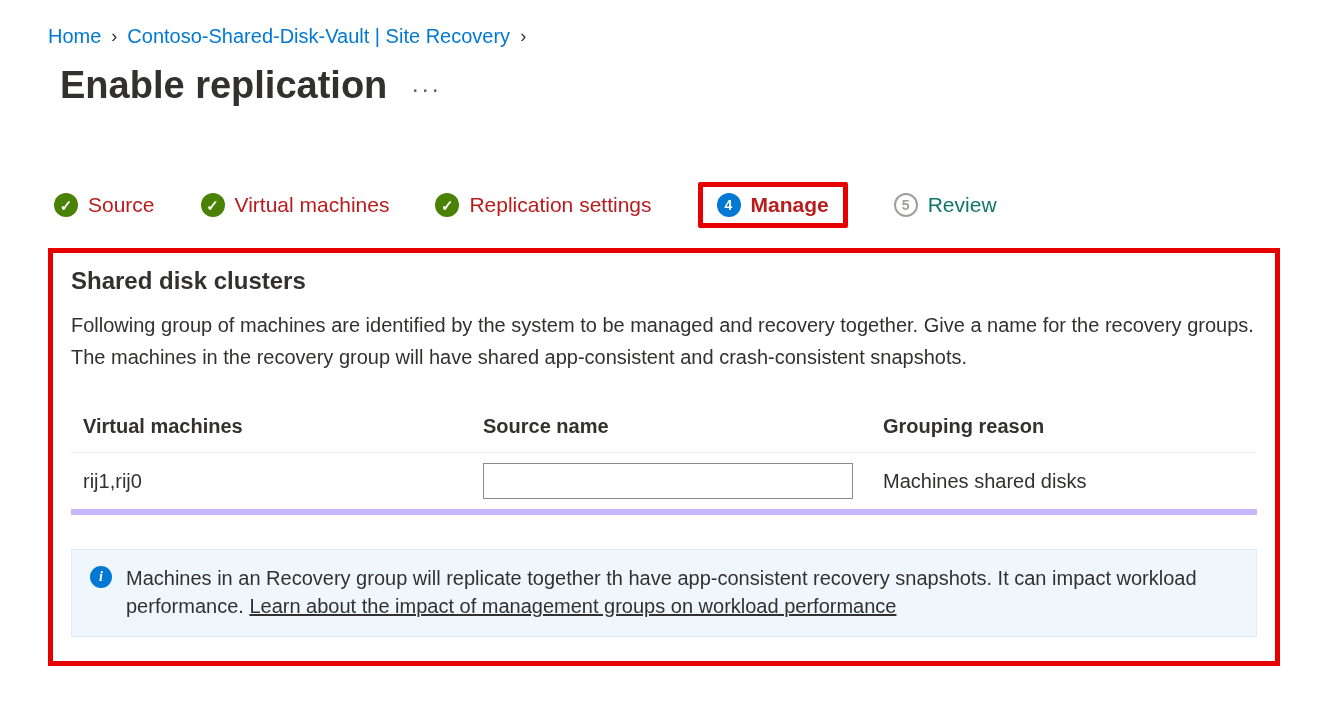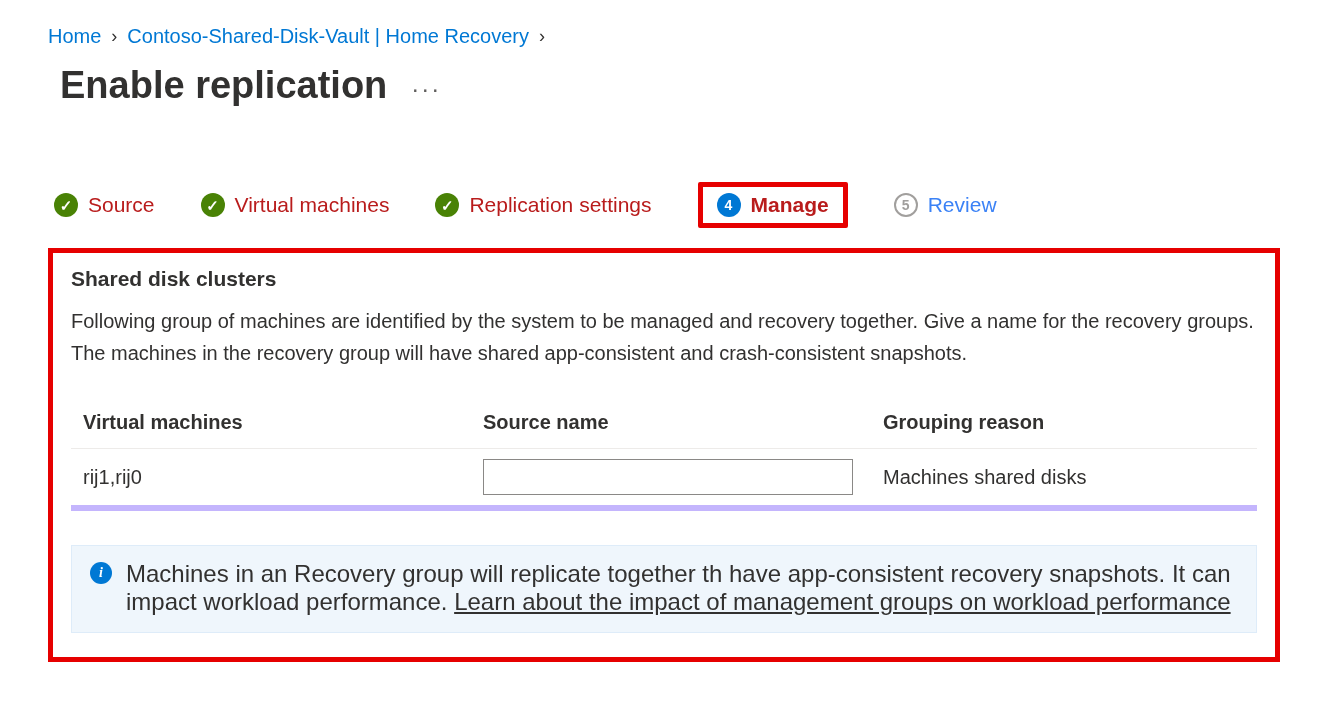--- a/index.html
+++ b/index.html
@@ -61,21 +61,21 @@
   }
   .tab {
     display: flex;
     align-items: center;
     gap: 10px;
     font-size: 21px;
     cursor: pointer;
   }
   .tab-label { color: #b91c1c; }
   .tab.active .tab-label { font-weight: 600; }
-  .tab.inactive .tab-label { color: #3b82f6; }
+  .tab.inactive .tab-label { color: #0f766e; }
   .tab.inactive .step-circle.num-circle { border-color: #a19f9d; color: #a19f9d; }
   .step-circle {
     width: 24px;
     height: 24px;
     border-radius: 50%;
     display: flex;
     align-items: center;
     justify-content: center;
     flex-shrink: 0;
   }
@@ -99,21 +99,21 @@
     padding: 6px 14px;
     border-radius: 2px;
   }
   .main-box {
     border: 5px solid #e60000;
     margin-top: 20px;
     padding: 14px 18px 24px 18px;
     width: 1232px;
   }
   .section-title {
-    font-size: 21px;
+    font-size: 24px;
     font-weight: 700;
     margin-bottom: 14px;
   }
   .section-desc {
     font-size: 20px;
     line-height: 32px;
     margin-bottom: 42px;
   }
   .cluster-table {
     width: 100%;
@@ -161,37 +161,37 @@
     font-style: italic;
     font-weight: bold;
     font-size: 14px;
     display: flex;
     align-items: center;
     justify-content: center;
     flex-shrink: 0;
     margin-top: 2px;
   }
   .info-text {
-    font-size: 24px;
+    font-size: 20px;
     line-height: 28px;
     color: #323130;
   }
   .info-text a {
     color: #323130;
     text-decoration: underline;
   }
 </style>
 </head>
 <body>
 
 <div class="page">
   <nav class="breadcrumb">
     <a href="#">Home</a>
     <span class="chev">›</span>
-    <a href="#">Contoso-Shared-Disk-Vault | Home Recovery</a>
+    <a href="#">Contoso-Shared-Disk-Vault | Site Recovery</a>
     <span class="chev">›</span>
   </nav>
 
   <div class="title-row">
     <div class="page-title">Enable replication</div>
     <div class="ellipsis">···</div>
   </div>
 
   <div class="tabs">
     <div class="tab">

